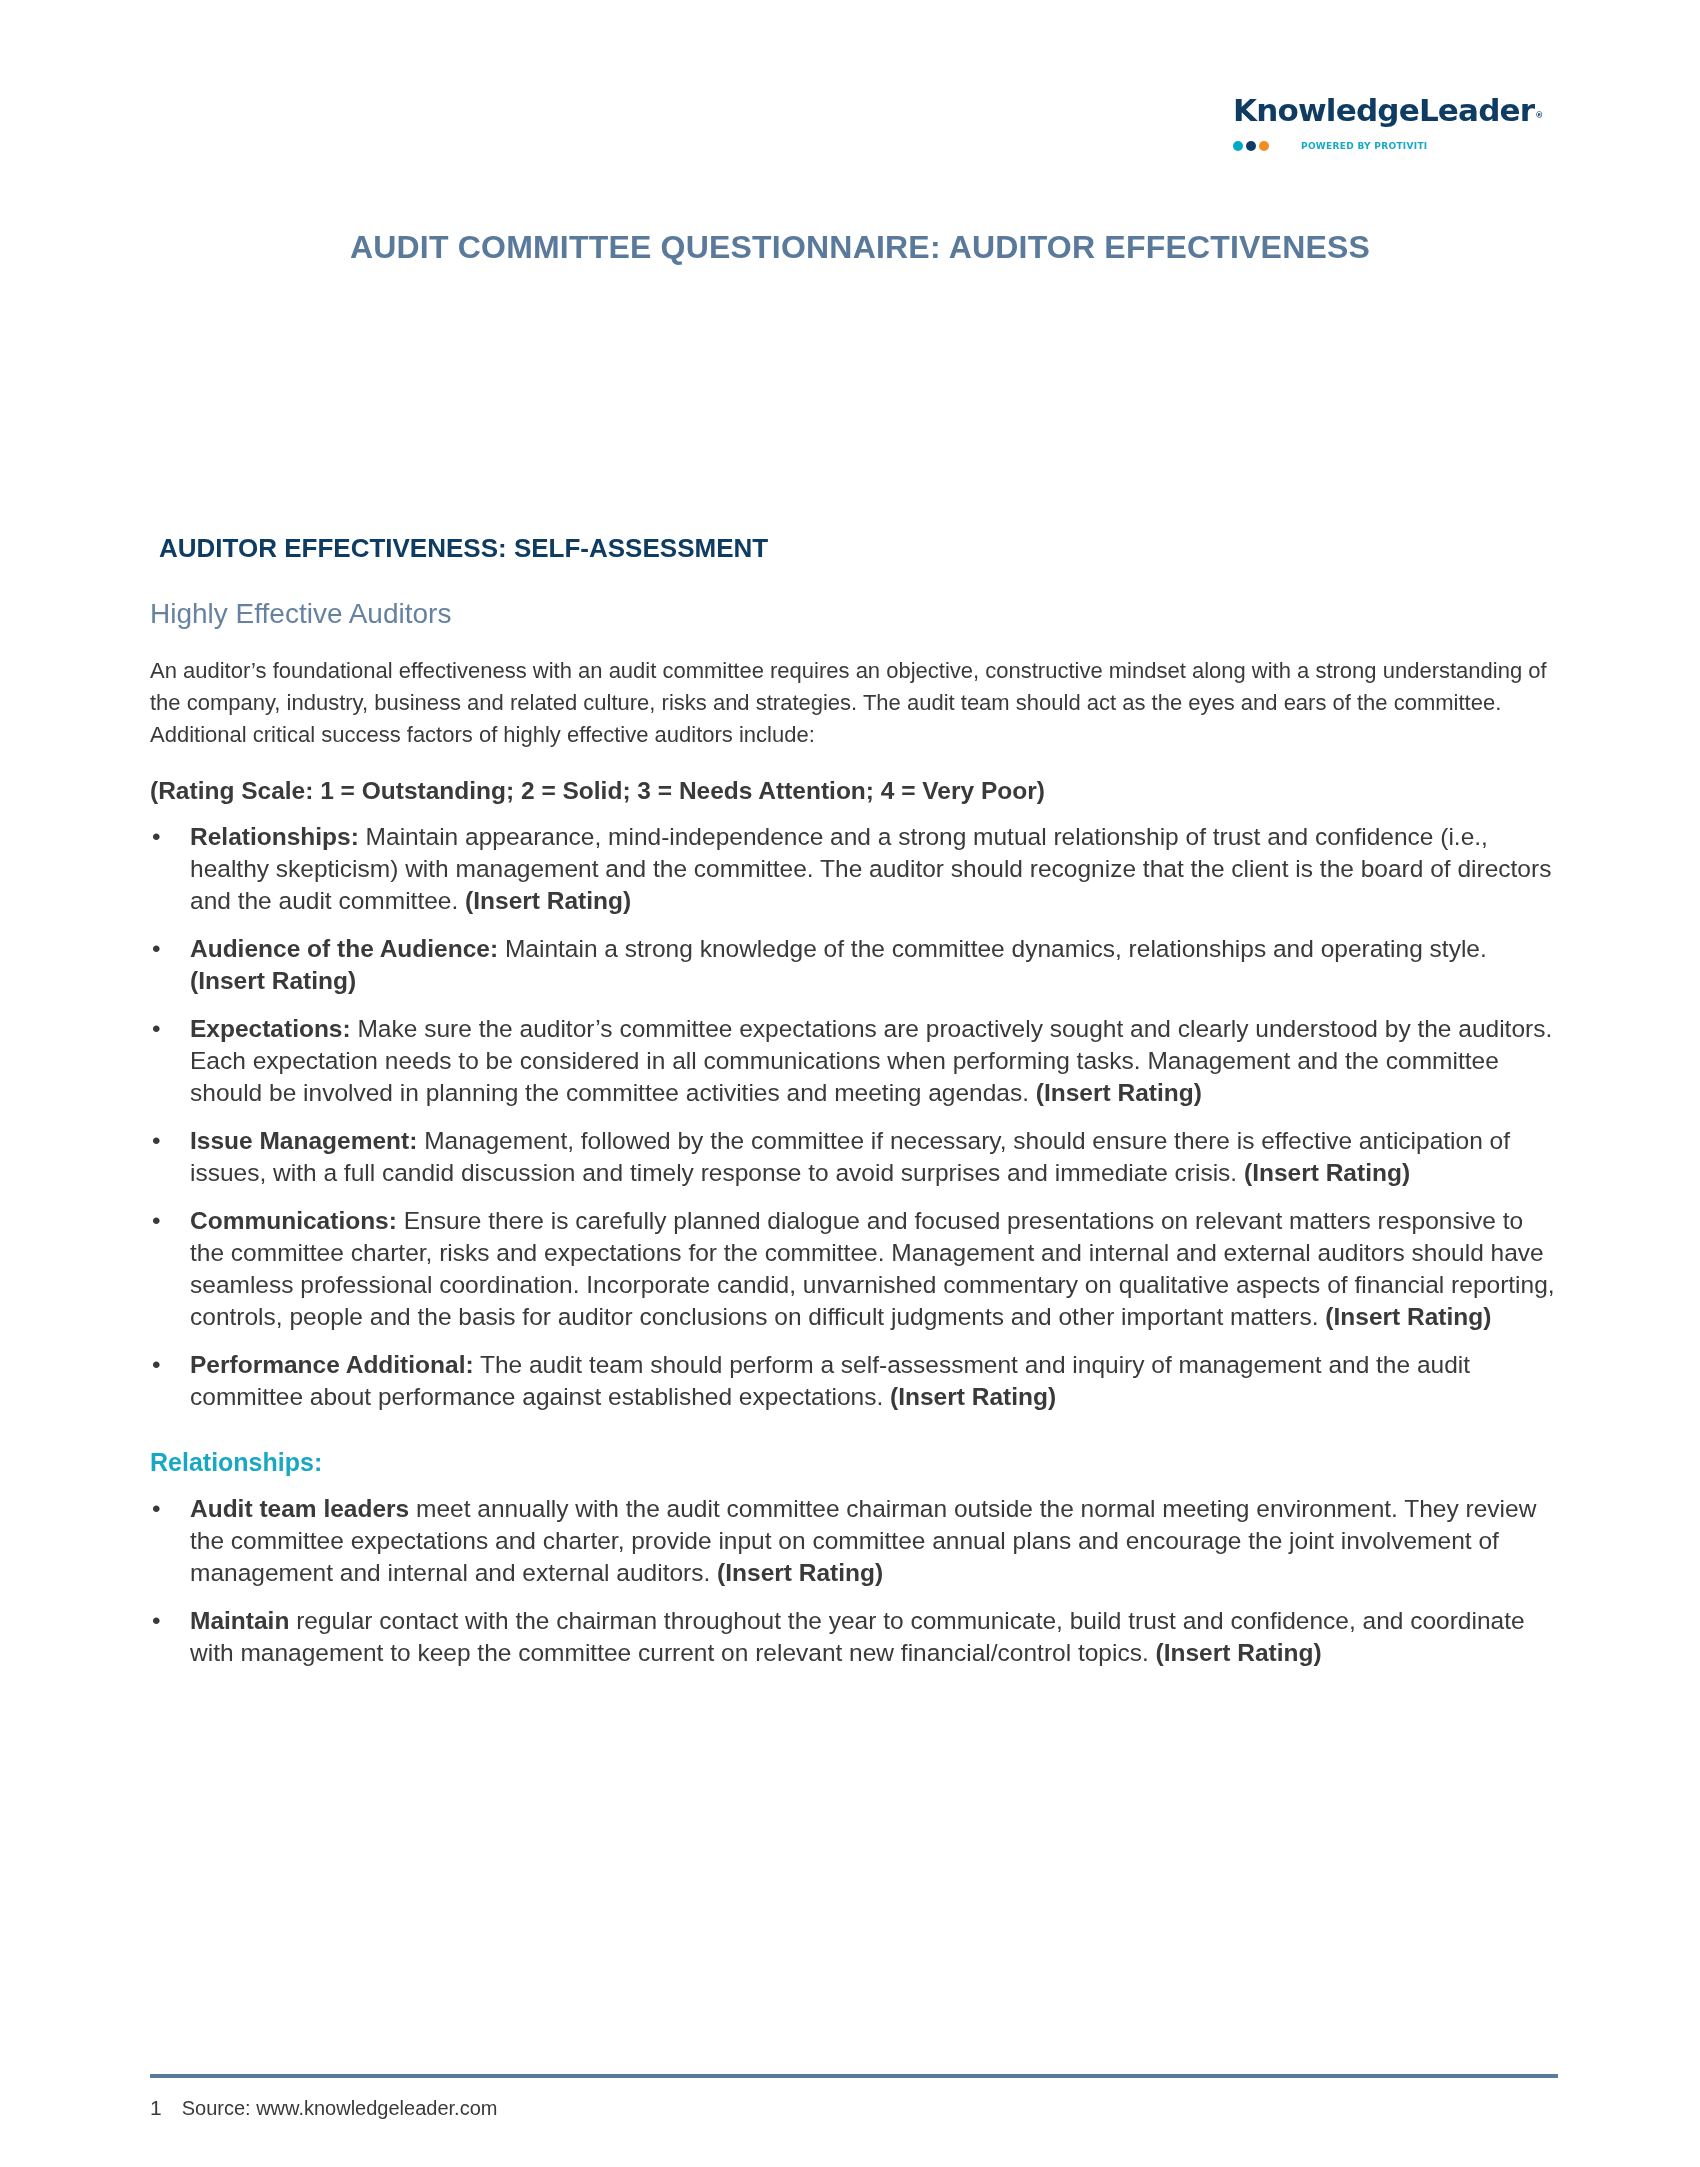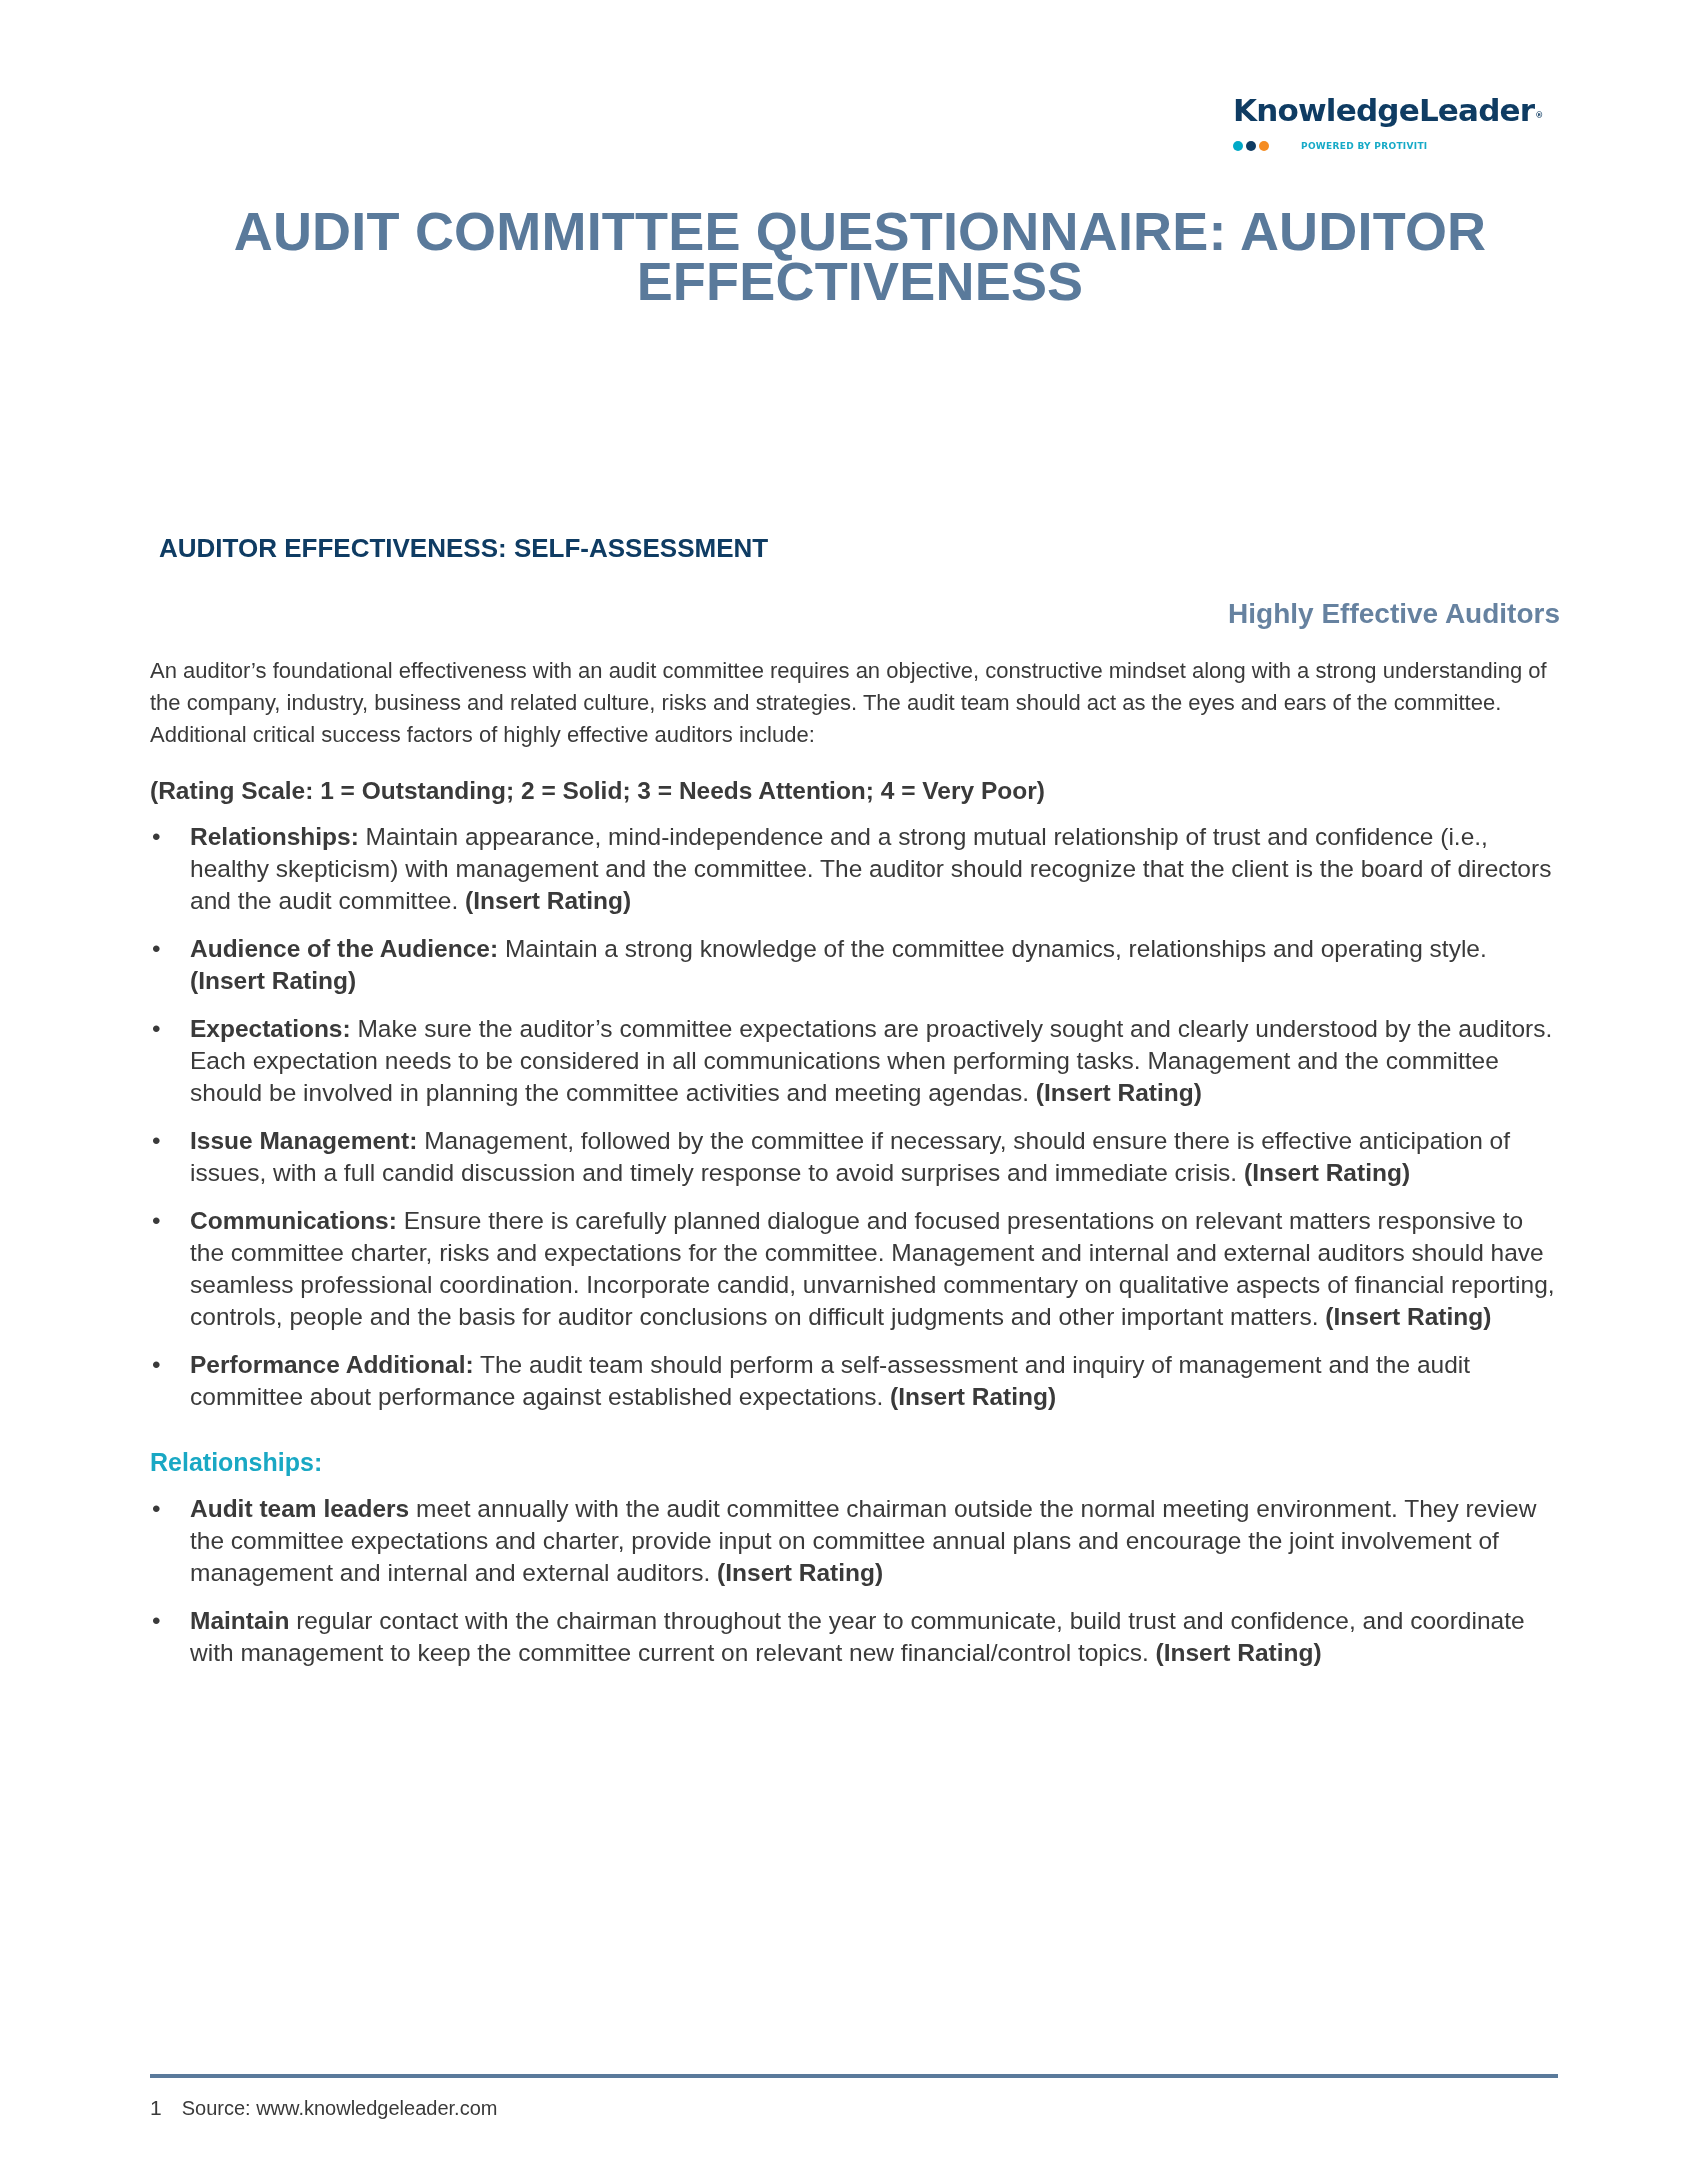--- a/index.html
+++ b/index.html
@@ -11,29 +11,29 @@
   .logo-word { font-family: "DejaVu Sans", sans-serif; font-weight: bold; font-size: 31px; color: #0f3c63; letter-spacing: -0.8px; line-height: 36px; }
   .logo-word sup { font-size: 8px; vertical-align: top; position: relative; top: 6px; margin-left: 1px; }
   .logo-sub { margin-top: 11px; display: flex; align-items: center; height: 14px; }
   .dot { width: 10px; height: 10px; border-radius: 50%; display: inline-block; margin-right: 3px; }
   .dot.d1 { background: #00a9c7; }
   .dot.d2 { background: #0f3c63; }
   .dot.d3 { background: #f58c22; }
   .powered { margin-left: 14px; font-family: "DejaVu Sans", sans-serif; font-size: 9px; font-weight: bold; color: #16aac7; letter-spacing: 0.3px; padding-left: 15px; }
 
   
-  .doc-title { position: absolute; left: 150px; top: 206px; width: 1420px; text-align: center; font-family: "Liberation Sans", sans-serif; font-weight: bold; font-size: 54px; line-height: 50px; color: #5a7a9b; margin: 0; letter-spacing: 0.2px; }
+  .doc-title { position: absolute; left: 150px; top: 222px; width: 1420px; text-align: center; font-family: "Liberation Sans", sans-serif; font-weight: bold; font-size: 32px; line-height: 50px; color: #5a7a9b; margin: 0; letter-spacing: 0.2px; }
 
   
   .banner { position: absolute; left: 150px; top: 414px; width: 1408px; height: 64px; background: linear-gradient(90deg, #00bcd4 0%, #24a3bd 35%, #3a86a0 70%, #386481 100%); }
   .banner-text { position: absolute; left: 22px; top: 19px; color: #ffffff; font-weight: bold; font-size: 27px; line-height: 32px; }
 
   .content { position: absolute; left: 150px; top: 522px; width: 1410px; }
   .h-section { font-weight: bold; font-size: 26px; color: #0f3c63; margin: 9px; line-height: 34px; }
-  .h-sub { font-weight: bold; font-size: 28px; color: #6682a0; margin: 32px 0 0 0; line-height: 34px; text-align: right; }
+  .h-sub { font-weight: normal; font-size: 28px; color: #6682a0; margin: 32px 0 0 0; line-height: 34px; }
   .h-teal { font-weight: bold; font-size: 25px; color: #19a8c4; margin: 32px 0 0 0; line-height: 34px; }
   p.body { font-size: 22px; line-height: 32px; color: #3a3a3a; margin: 24px 0 0 0; }
   .scale { font-weight: bold; font-size: 24.5px; line-height: 32px; color: #3a3a3a; margin: 24px 0 0 0; }
 
   ul.bullets { list-style: none; padding: 0; margin: 14px 0 0 0; }
   ul.bullets li { position: relative; padding-left: 40px; font-size: 24.5px; line-height: 32px; color: #3a3a3a; margin-bottom: 16px; }
   ul.bullets li .bullet { position: absolute; left: 2px; top: 0; }
   .b { font-weight: bold; }
 
   

